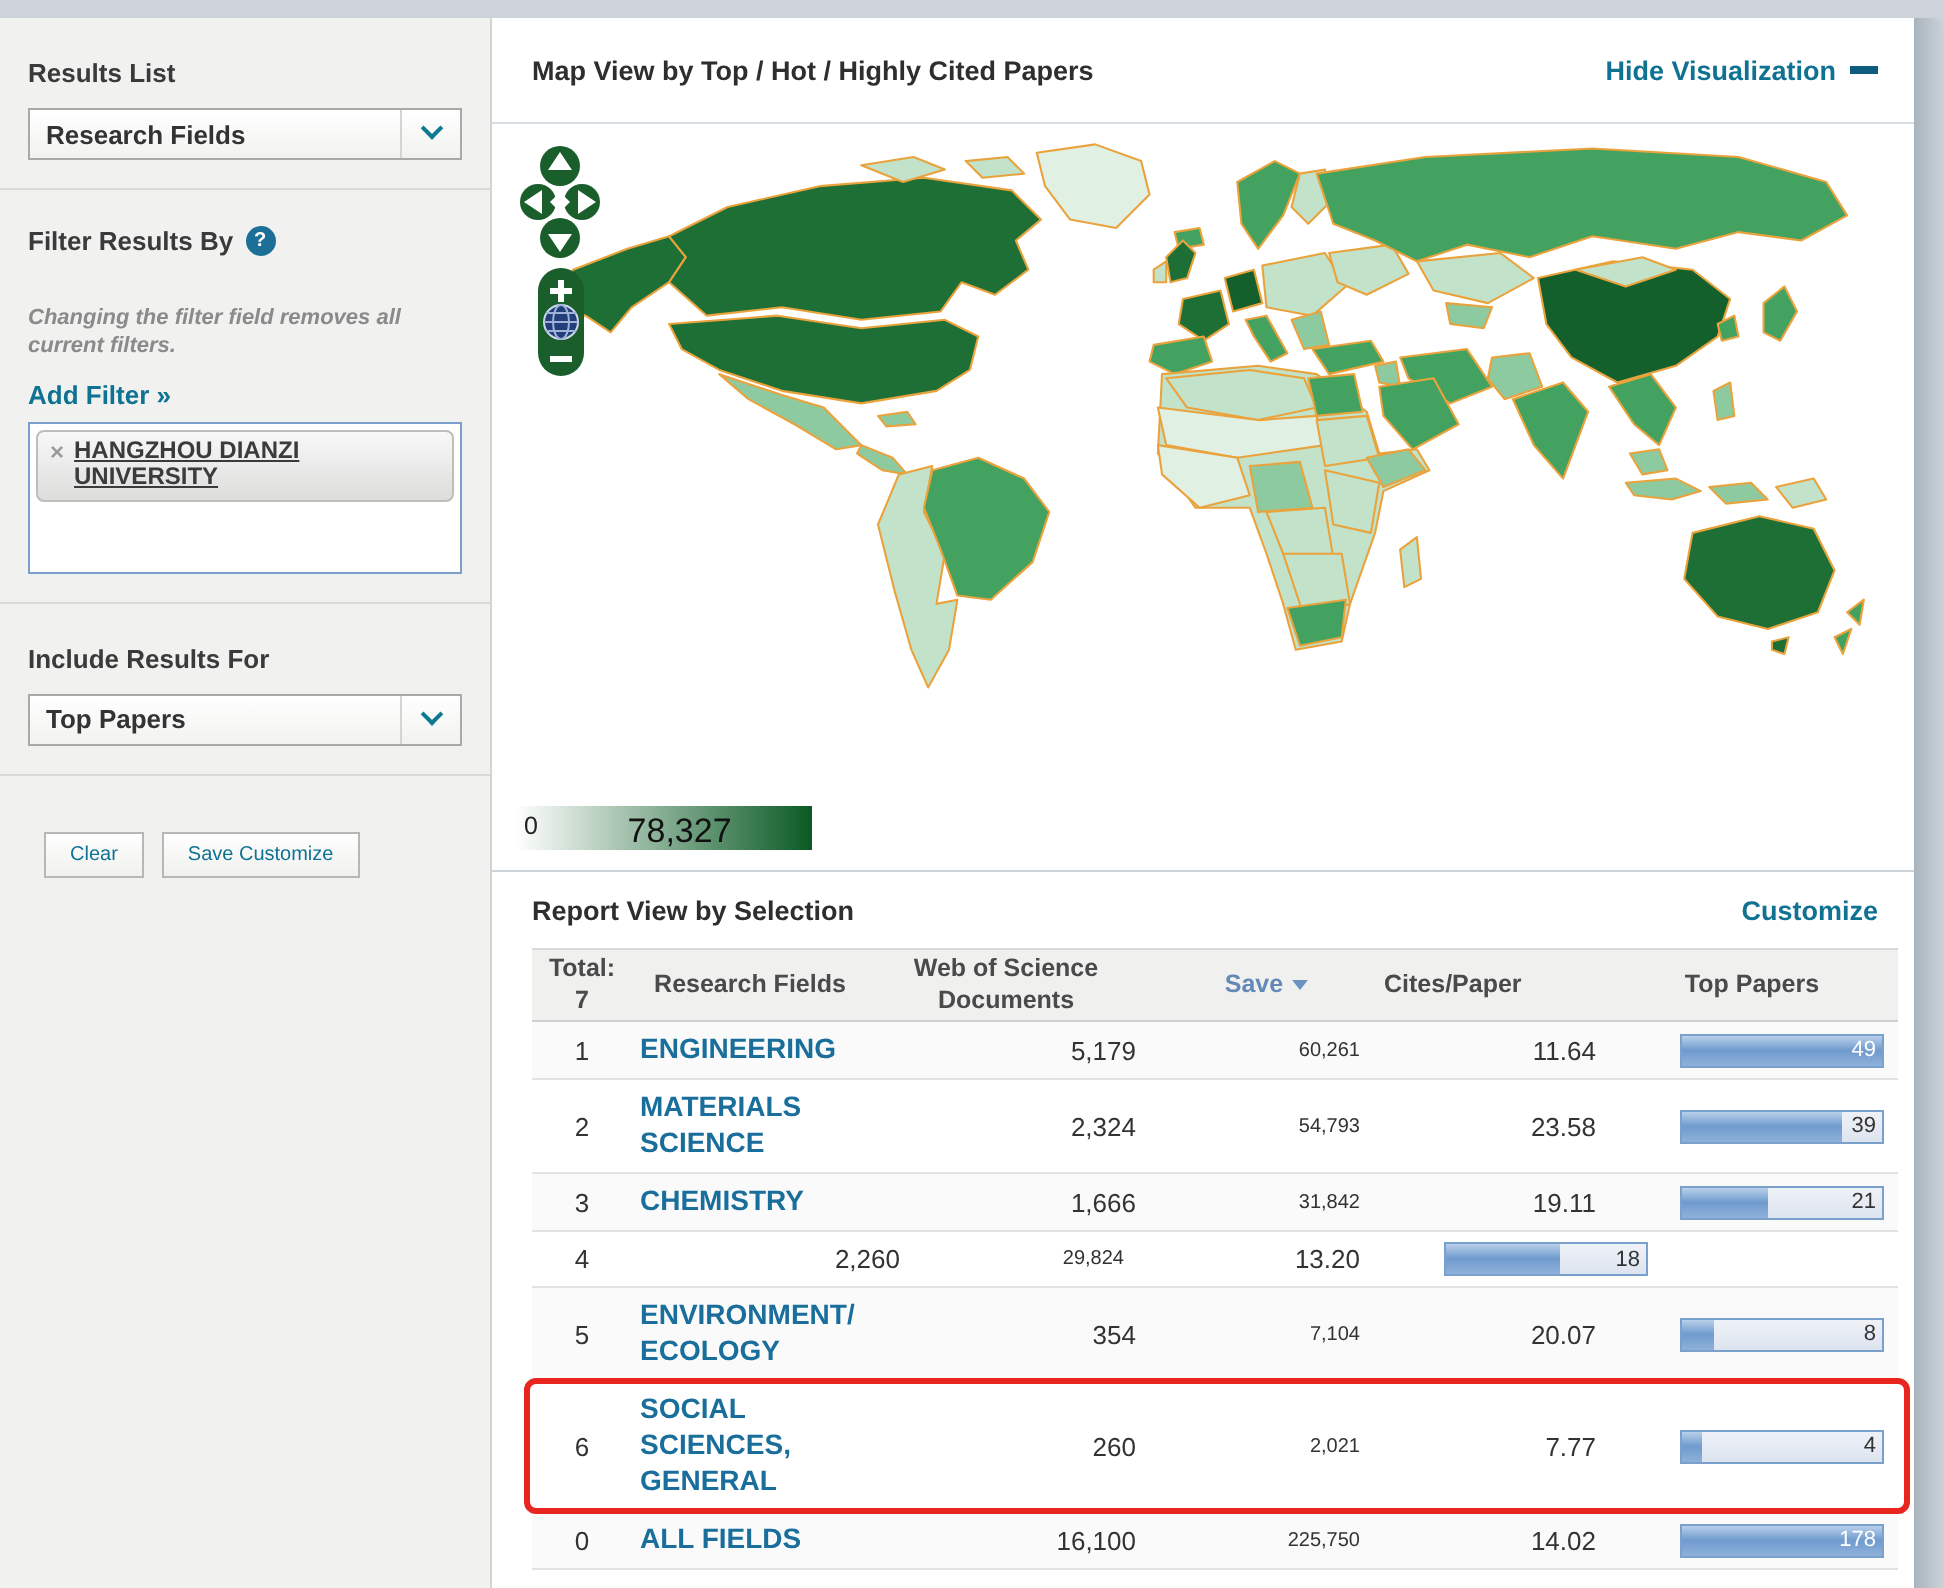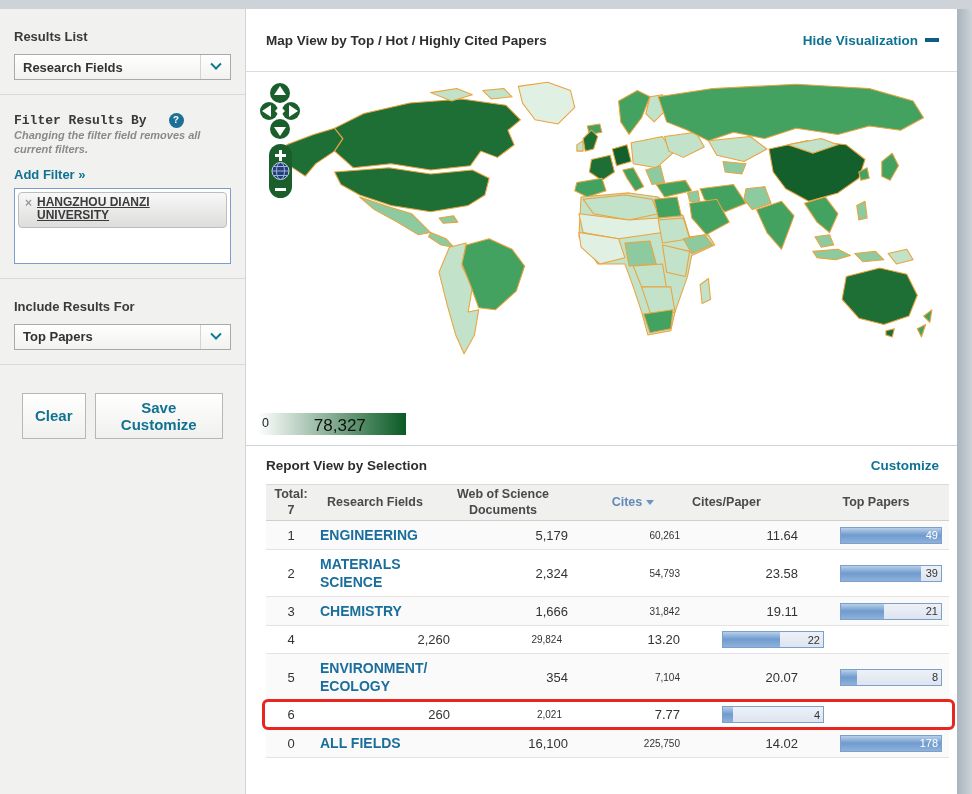--- a/index.html
+++ b/index.html
@@ -17,37 +17,37 @@
   .side-section { padding:12px 14px 14px 14px; border-bottom:1px solid #d9d9d7; }
   .side-section.no-border { border-bottom:none; }
   .side-h { font-size:13px; font-weight:bold; color:#3a3a3a; margin:8px 0 10px 0; }
   .selectbox { height:26px; background:linear-gradient(#ffffff,#f2f2f0); border:1px solid #a9a9a7;
                display:flex; align-items:center; justify-content:space-between; cursor:pointer; }
   .selectbox .sel-label { font-size:13px; font-weight:bold; color:#333; padding-left:8px; }
   .sel-arrow-area { width:30px; height:100%; display:flex; align-items:center; justify-content:center;
                     border-left:1px solid #d4d4d2; }
   .chev { width:8px; height:8px; border-right:2px solid #0e7a92; border-bottom:2px solid #0e7a92;
           transform:rotate(45deg) translate(-2px,-2px); }
-  .filter-h-row { display:flex; align-items:center; gap:22px; margin:6px 0 0 0;font-family:Liberation Mono, monospace; }
+  .filter-h-row { display:flex; align-items:center; gap:6px; margin:6px 0 24px 0; }
   .help-dot { width:15px; height:15px; border-radius:50%; background:#1c6f96; color:#fff; font-size:10px;
               font-weight:bold; display:flex; align-items:center; justify-content:center; cursor:pointer; }
   .filter-note { font-size:11px; font-style:italic; color:#8a8a8a; font-weight:bold; line-height:1.3; margin-bottom:8px; }
   .add-filter { font-size:13px; font-weight:bold; color:#0f7292; cursor:pointer; display:inline-block; margin-bottom:6px; }
   .filter-box { background:#fff; border:1px solid #7b9ecb; height:76px; padding:3px; }
   .filter-tag { background:linear-gradient(#f8f8f8,#dddddc); border:1px solid #bdbdbb; border-radius:4px;
                 padding:3px 6px 4px 6px; display:flex; gap:5px; align-items:flex-start; cursor:default; }
   .tag-x { color:#9a9a9a; font-weight:bold; font-size:12px; line-height:14px; cursor:pointer; }
   .filter-tag .tag-label { font-size:12px; font-weight:bold; color:#3b3b3b; line-height:1.15;text-decoration:underline; }
   .btn-row { display:flex; gap:9px; padding:16px 8px 0 8px; }
   .btn { background:linear-gradient(#ffffff,#f0f0ee); border:1px solid #b7b7b5; padding:5px 12px;
-         font-size:15px; font-weight:bold; color:#0f7292; cursor:pointer; font-family:"Liberation Sans",sans-serif; }
+         font-size:10px; font-weight:normal; color:#0f7292; cursor:pointer; font-family:"Liberation Sans",sans-serif; }
 
   
   .main { flex:1; background:#fff; position:relative; }
-  .section-head { height:63px; display:flex; align-items:center; justify-content:space-between;
+  .section-head { height:53px; display:flex; align-items:center; justify-content:space-between;
                   padding:0 18px 0 20px; border-bottom:1px solid #d7dde1; }
   .section-title { font-size:13.5px; font-weight:bold; color:#2e2e2e; }
   .tlink { font-size:13.5px; font-weight:bold; color:#0f7292; cursor:pointer; display:flex; align-items:center; gap:7px; }
   .minus-ic { width:14px; height:4px; background:#0e5d80; display:inline-block; }
 
   
   .map-zone { position:relative; height:374px; border-bottom:1px solid #ccd4d9; overflow:hidden; }
   .map-svg { position:absolute; left:28px; top:8px; }
   .map-controls { position:absolute; left:12px; top:10px; cursor:pointer; }
   .legend { position:absolute; left:12px; bottom:10px; width:148px; height:22px;
@@ -260,21 +260,21 @@
 
       <div class="table">
         <div class="thead">
           <div class="cell c-rank">
             <div>Total:</div>
             <div>7</div>
           </div>
           <div class="cell c-field" style="text-align:center;">Research Fields</div>
           <div class="cell c-docs" style="text-align:center;">Web of Science Documents</div>
           <div class="cell c-cites cites-col-h" style="text-align:center;">
-            <span>Cites</span><span class="sort-tri"></span>
+            <span>Save</span><span class="sort-tri"></span>
           </div>
           <div class="cell c-cpp" style="text-align:left;">Cites/Paper</div>
           <div class="cell c-top" style="display:block;text-align:center;">Top Papers</div>
         </div>
         <div id="tbody">
         <div class="trow">
           <div class="cell c-rank">1</div>
           <div class="cell c-field"><span class="fld">ENGINEERING</span></div>
           <div class="cell c-docs">5,179</div>
           <div class="cell c-cites">60,261</div>
@@ -316,41 +316,42 @@
         </div>
 
         <div class="trow">
           <div class="cell c-rank">4</div>
           <div class="cell c-docs">2,260</div>
           <div class="cell c-cites">29,824</div>
           <div class="cell c-cpp">13.20</div>
           <div class="cell c-top">
             <div class="bar">
               <div class="bar-fill" style="width: 57%;"></div>
-              <span class="bar-num">22</span>
+              <span class="bar-num">18</span>
             </div>
           </div>
         </div>
 
         <div class="trow">
           <div class="cell c-rank">5</div>
           <div class="cell c-field"><span class="fld">ENVIRONMENT/ECOLOGY</span></div>
           <div class="cell c-docs">354</div>
           <div class="cell c-cites">7,104</div>
           <div class="cell c-cpp">20.07</div>
           <div class="cell c-top">
             <div class="bar">
               <div class="bar-fill" style="width: 16%;"></div>
               <span class="bar-num">8</span>
             </div>
           </div>
         </div>
 
         <div class="trow">
           <div class="cell c-rank">6</div>
+          <div class="cell c-field"><span class="fld">SOCIAL SCIENCES, GENERAL</span></div>
           <div class="cell c-docs">260</div>
           <div class="cell c-cites">2,021</div>
           <div class="cell c-cpp">7.77</div>
           <div class="cell c-top">
             <div class="bar">
               <div class="bar-fill" style="width: 10%;"></div>
               <span class="bar-num">4</span>
             </div>
           </div>
         <div class="hl-box"></div>

